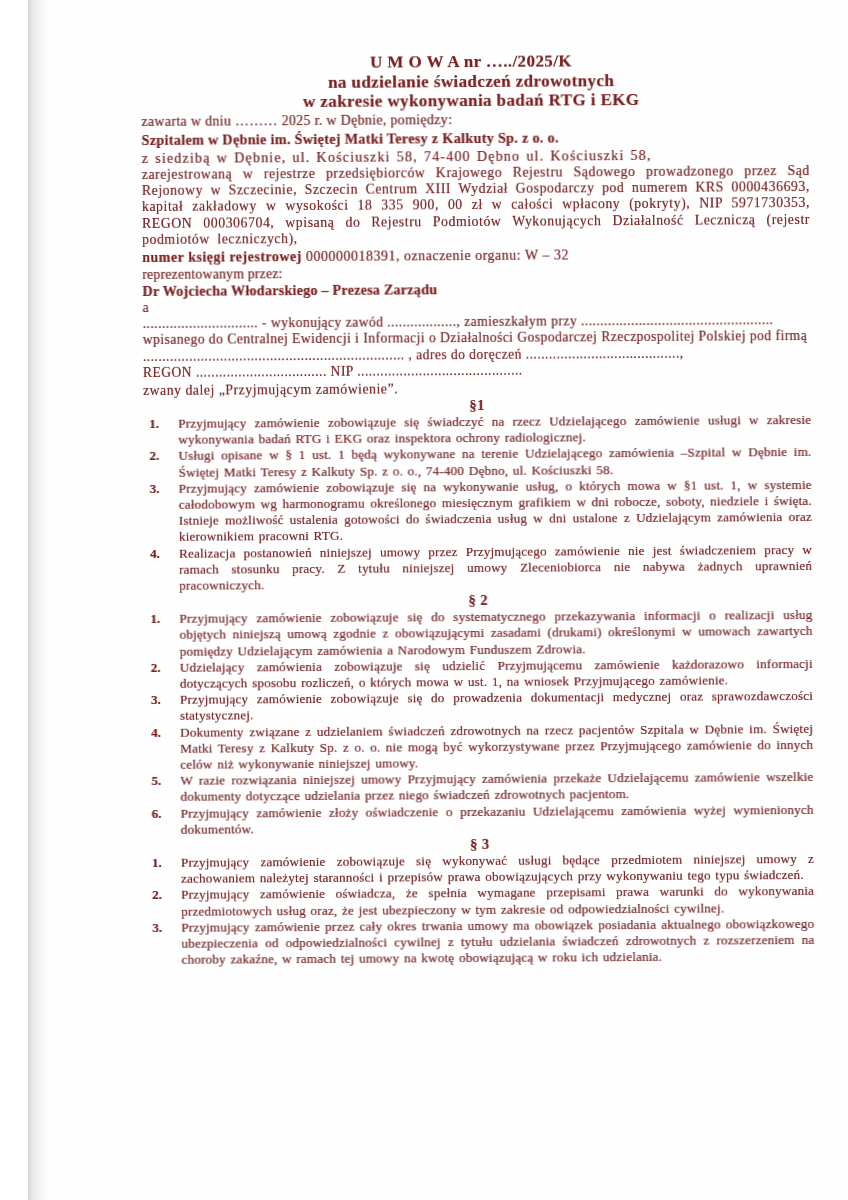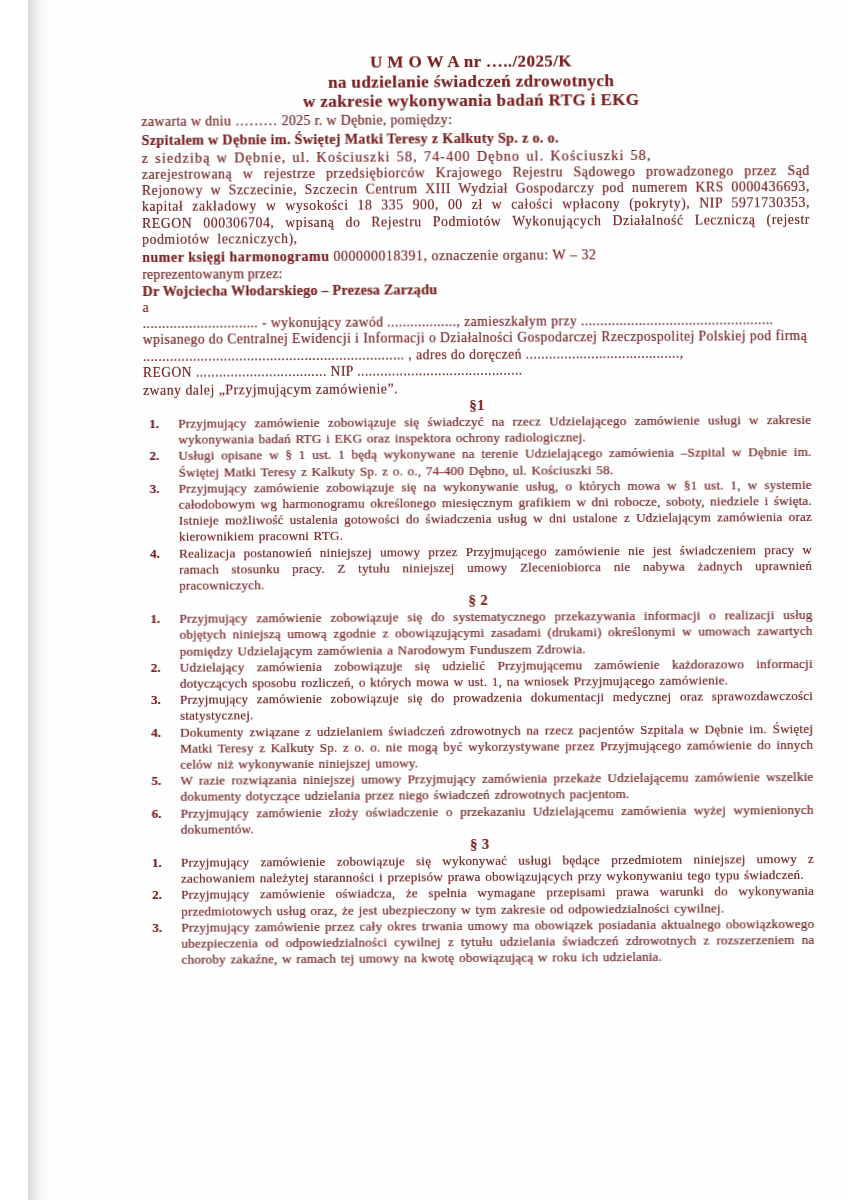--- a/index.html
+++ b/index.html
@@ -150,21 +150,21 @@
       <div>na udzielanie świadczeń zdrowotnych</div>
       <div>w zakresie wykonywania badań RTG i EKG</div>
     </div>
 
     <p class="intro">zawarta w dniu ……… 2025 r. w Dębnie, pomiędzy:</p>
 
     <p class="pname">Szpitalem  w Dębnie im. Świętej Matki Teresy z Kalkuty Sp. z o. o.</p>
     <p class="paddr">z siedzibą w Dębnie, ul. Kościuszki 58, 74-400 Dębno  ul. Kościuszki 58,</p>
     <p class="registry">zarejestrowaną w rejestrze przedsiębiorców Krajowego Rejestru Sądowego prowadzonego przez Sąd Rejonowy w Szczecinie, Szczecin Centrum XIII Wydział Gospodarczy pod numerem KRS 0000436693, kapitał zakładowy w wysokości 18 335 900, 00 zł w całości wpłacony (pokryty), NIP 5971730353, REGON 000306704, wpisaną do Rejestru Podmiotów Wykonujących Działalność Leczniczą (rejestr podmiotów leczniczych),</p>
     <p class="numer">
-      <span class="b">numer księgi harmonogramu</span>
+      <span class="b">numer księgi rejestrowej</span>
       <span>000000018391, oznaczenie organu: W – 32</span>
     </p>
     <p class="plain">reprezentowanym przez:</p>
     <p class="rep-name">Dr Wojciecha Włodarskiego – Prezesa Zarządu</p>
     <p class="plain conj">a</p>
 
     <div class="p2">
       <div class="p2line">..............................  -  wykonujący zawód ..................,  zamieszkałym przy ..................................................</div>
       <div class="p2line">wpisanego do Centralnej Ewidencji i Informacji o Działalności Gospodarczej Rzeczpospolitej Polskiej pod firmą</div>
       <div class="p2line">.................................................................... ,  adres do doręczeń ........................................,</div>

